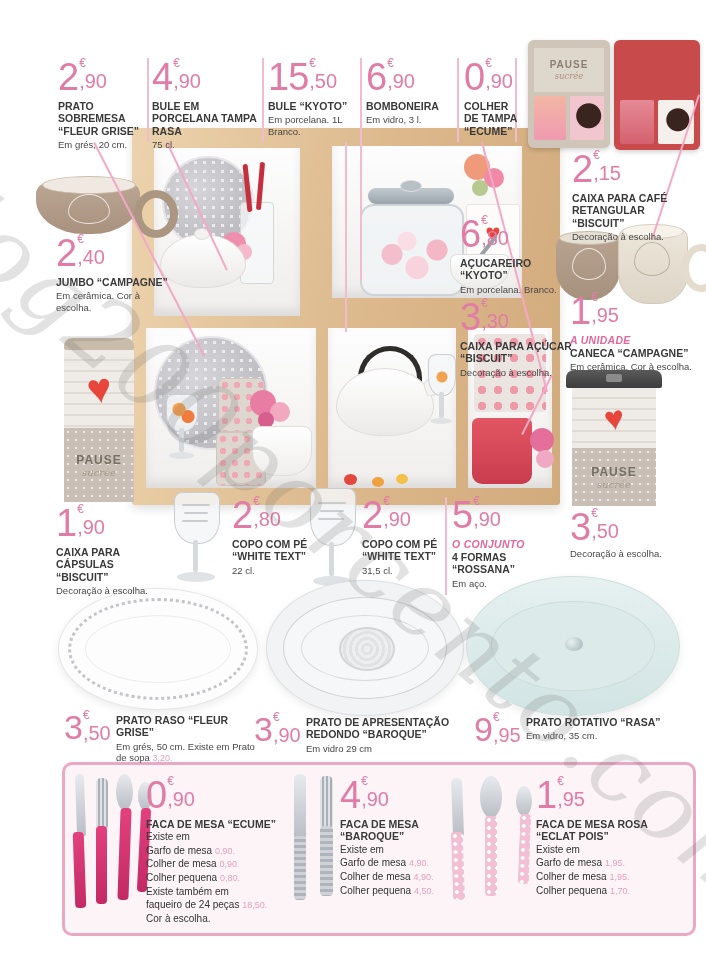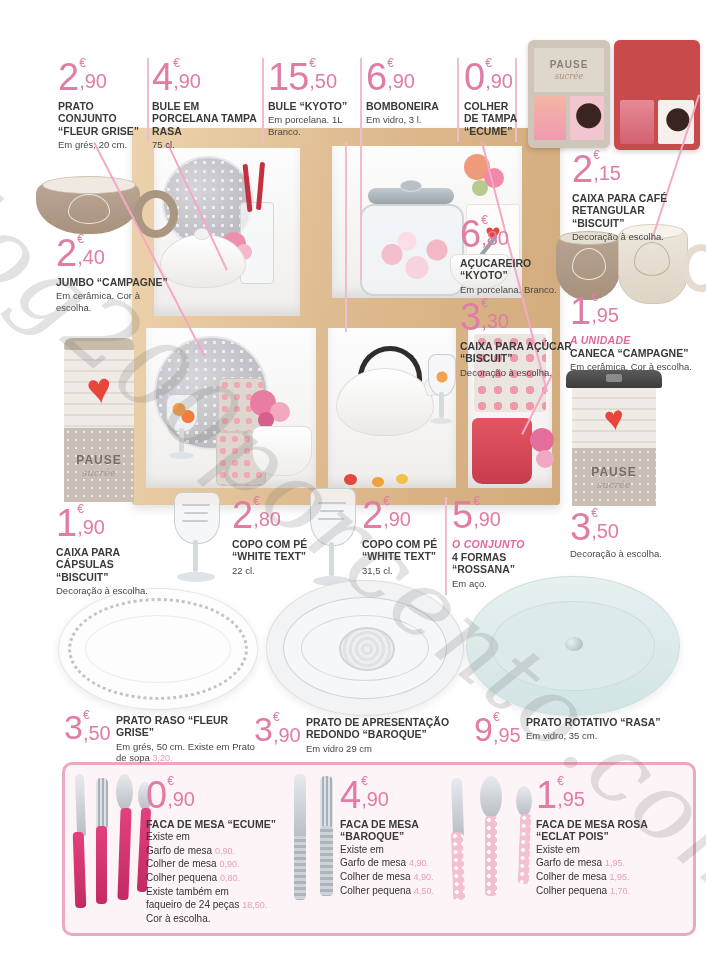--- a/index.html
+++ b/index.html
@@ -276,21 +276,21 @@
   <div class="line" style="left:700px;top:95px;width:152px;transform:rotate(108deg);"></div>
 
   <div class="pblock" style="left:58px;top:58px;width:88px;">
     <div class="price">
         <span class="pi">2</span>
         <span class="pfrac">
           <span class="pe">€</span>
           <span class="pd">,90</span>
         </span>
       </div>
-    <div class="pname">PRATO CONJUNTO “FLEUR GRISE”</div>
+    <div class="pname">PRATO SOBREMESA “FLEUR GRISE”</div>
     <div class="pdesc">Em grés, 20 cm.</div>
   </div>
   <div class="pblock" style="left:152px;top:58px;width:108px;">
     <div class="price">
         <span class="pi">4</span>
         <span class="pfrac">
           <span class="pe">€</span>
           <span class="pd">,90</span>
         </span>
       </div>

